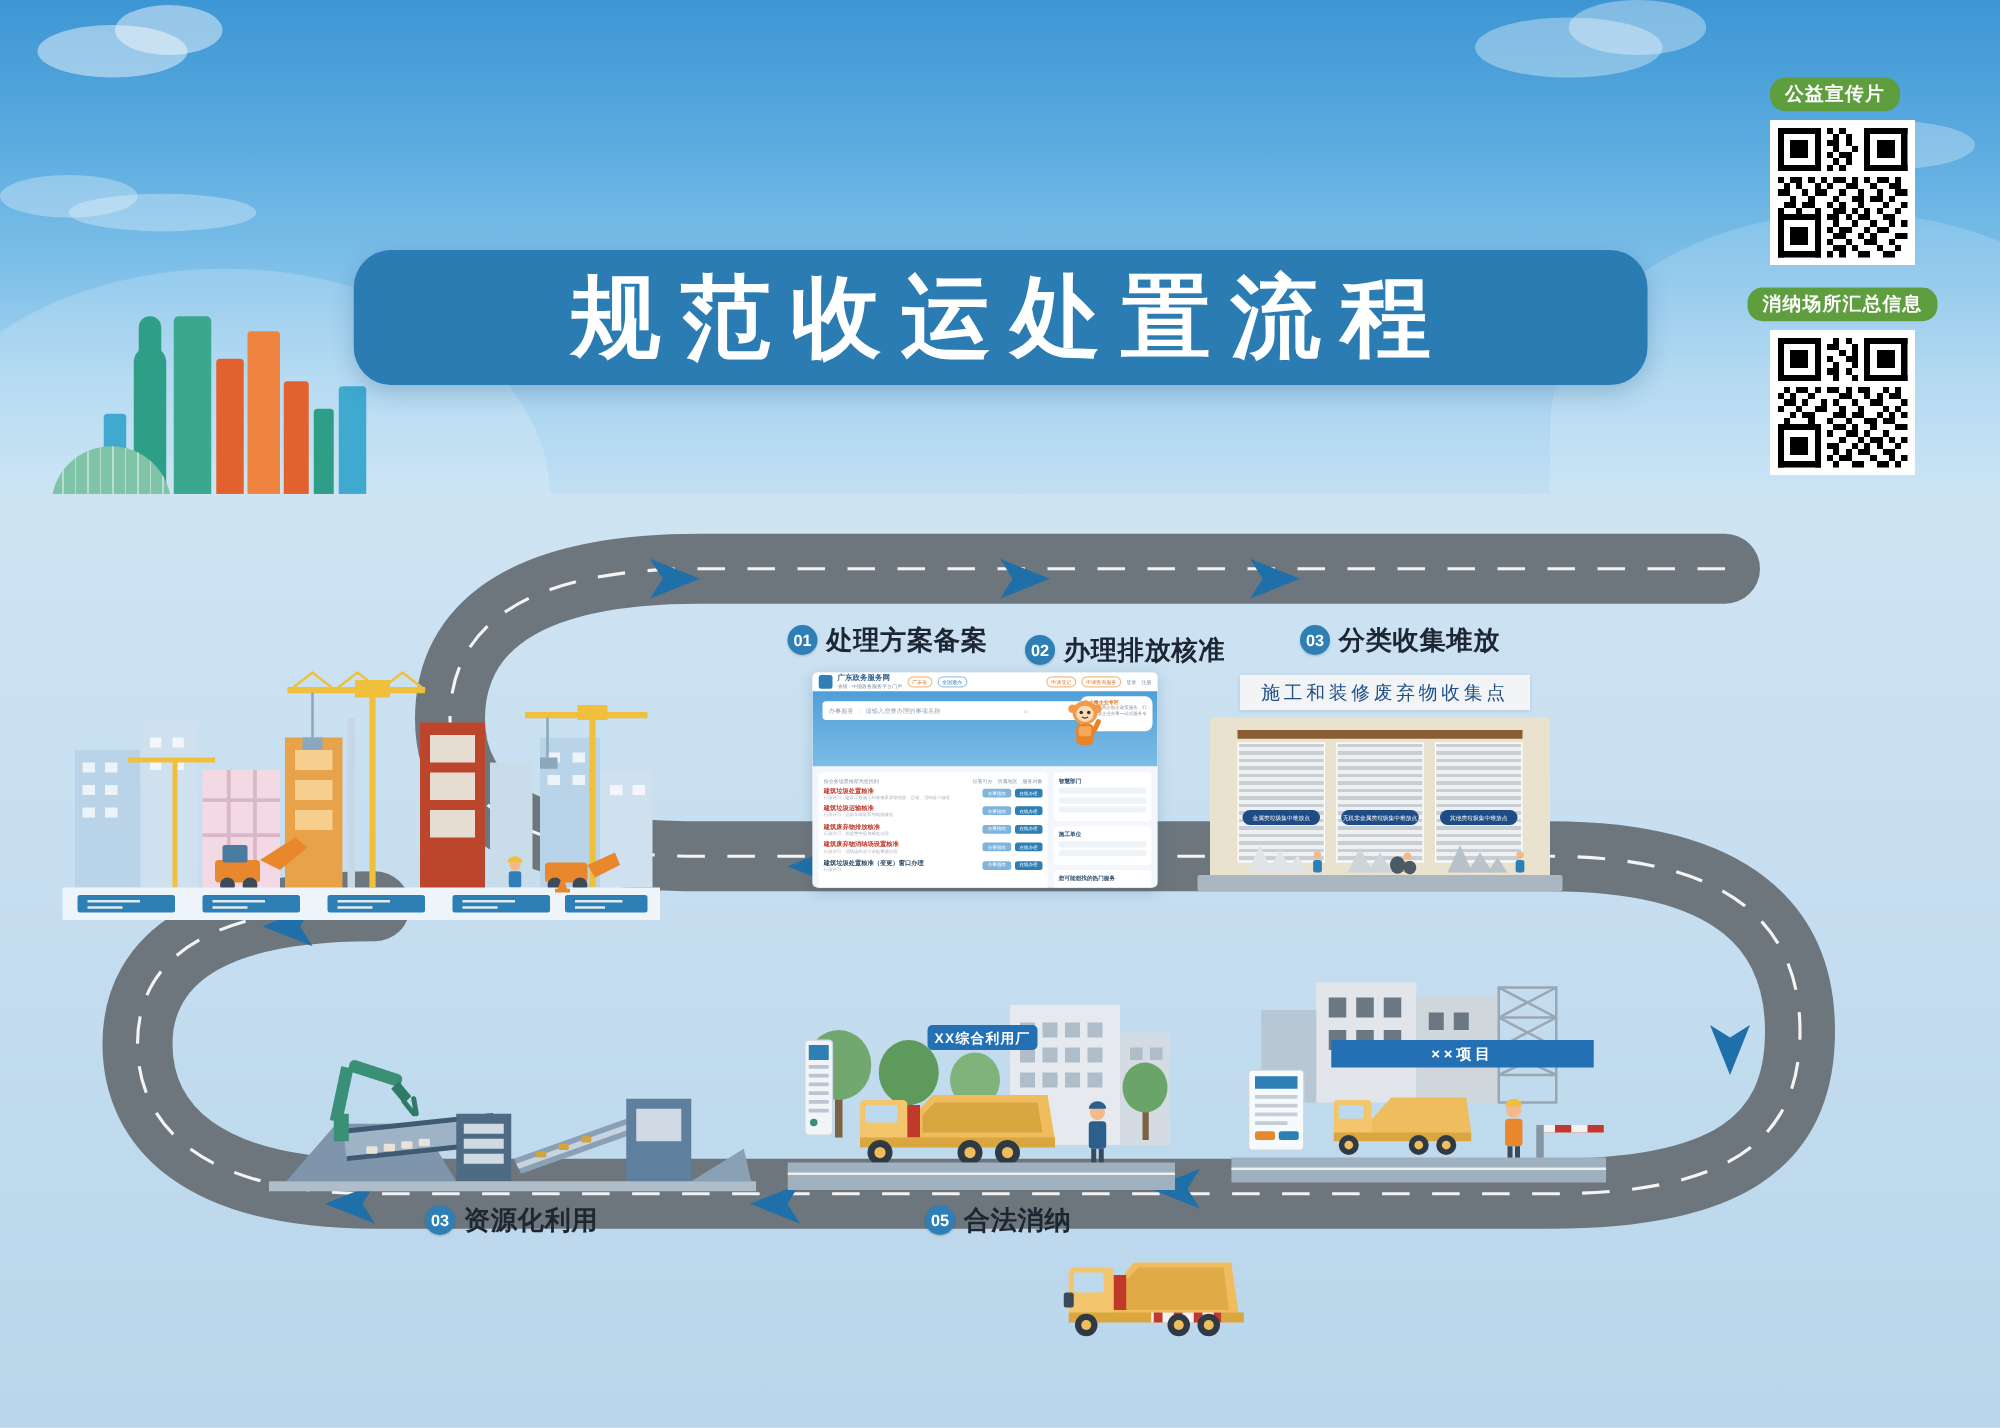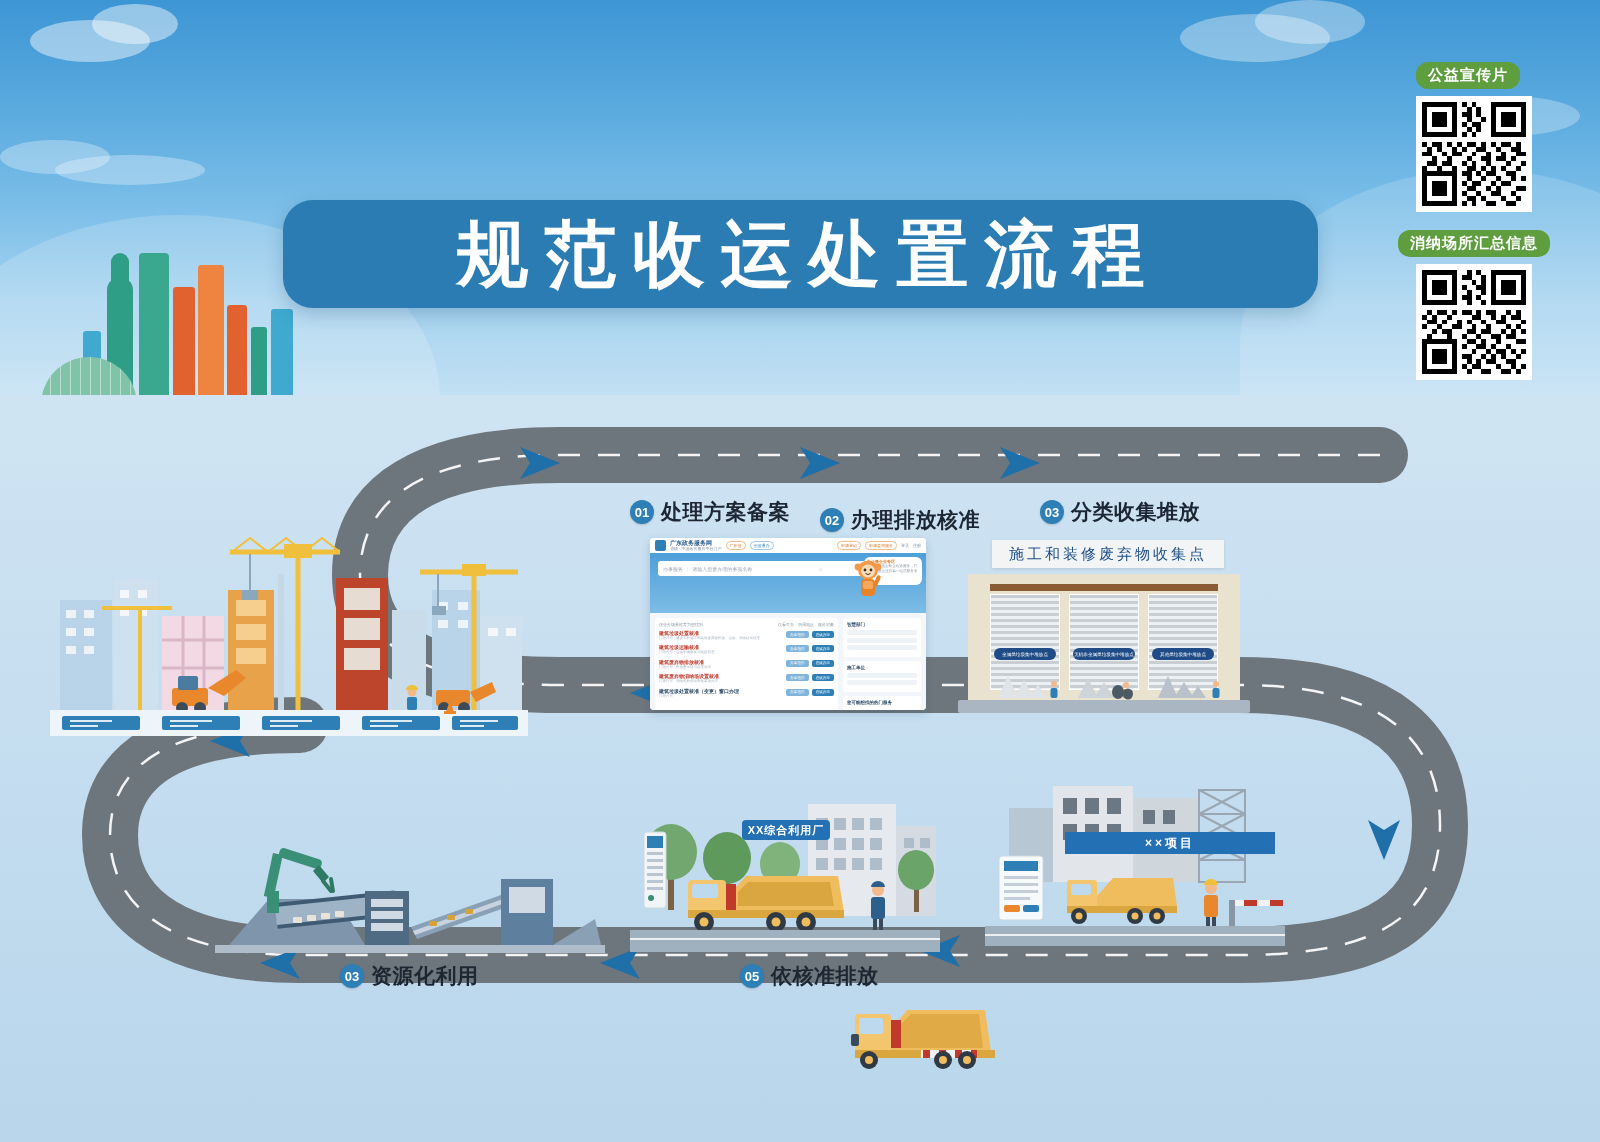--- a/index.html
+++ b/index.html
@@ -473,21 +473,21 @@
   <div class="step" style="left:820px;top:506px">
     <div class="num">02</div>
     <div class="lbl">办理排放核准</div>
   </div>
   <div class="step" style="left:1040px;top:498px">
     <div class="num">03</div>
     <div class="lbl">分类收集堆放</div>
   </div>
   <div class="step" style="left:740px;top:962px">
     <div class="num">05</div>
-    <div class="lbl">依核准排放</div>
+    <div class="lbl">合法消纳</div>
   </div>
   <div class="step" style="left:340px;top:962px">
     <div class="num">03</div>
     <div class="lbl">资源化利用</div>
   </div>
 
   <div class="scene" style="left:40px;top:520px;width:500px;height:220px">
     <svg viewBox="0 0 500 220" width="500" height="220">
 
       <rect x="20" y="80" width="52" height="110" fill="#b9d3e8"></rect>

